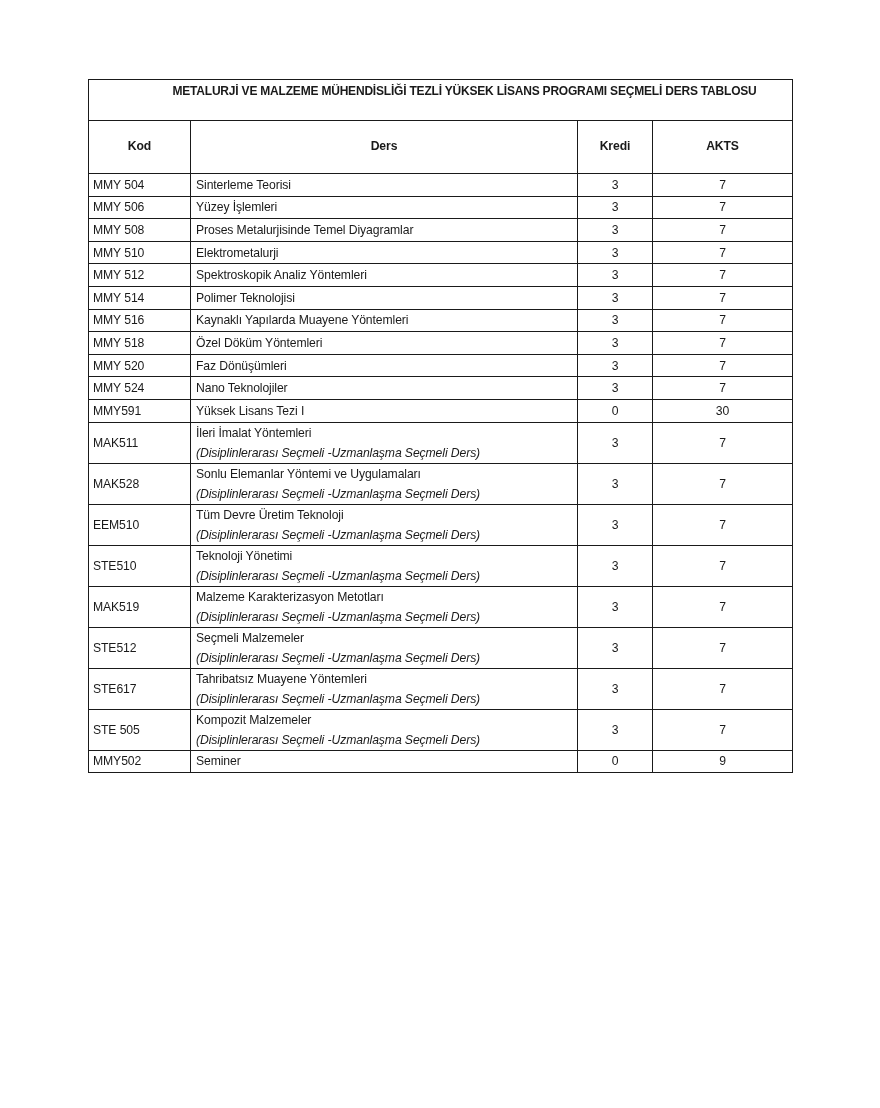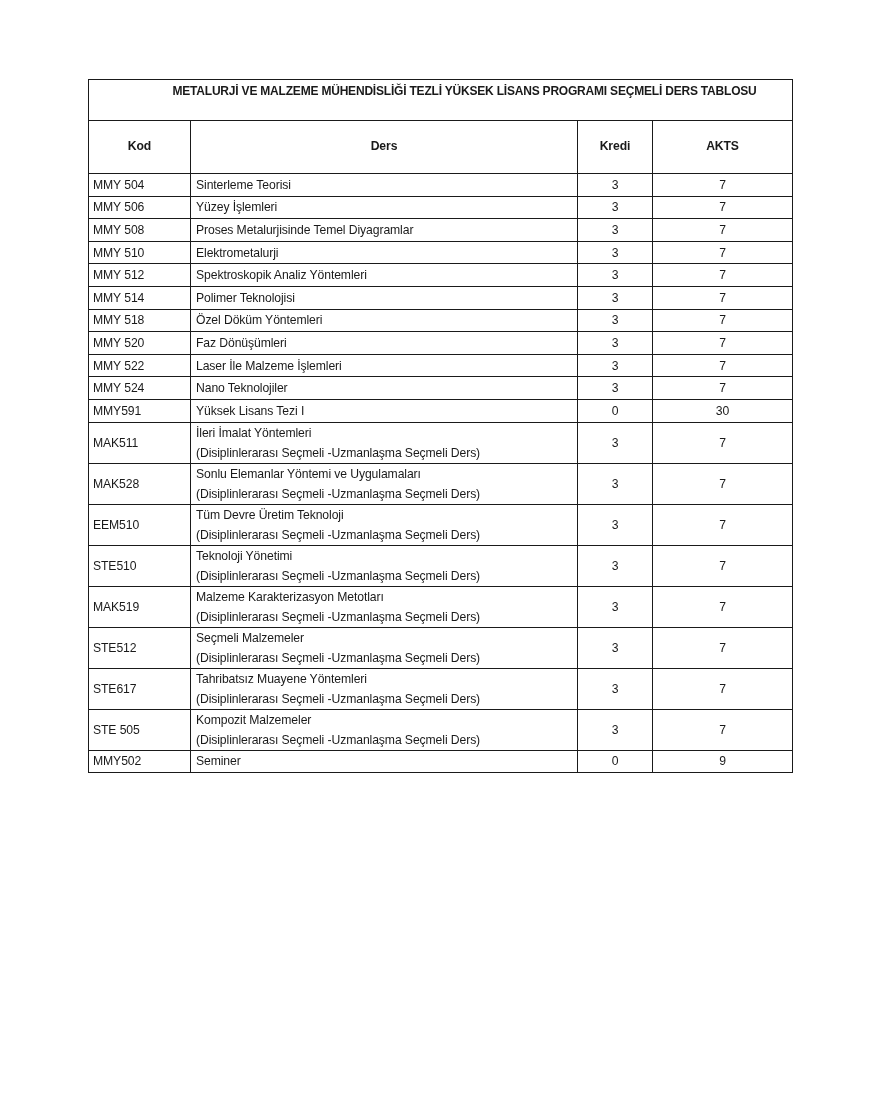--- a/index.html
+++ b/index.html
@@ -10,21 +10,21 @@
   td, th { border: 1.4px solid #1a1a1a; padding: 0; font-size: 12.2px; letter-spacing: -0.1px; }
   col.c1 { width: 102px; } col.c2 { width: 387px; } col.c3 { width: 75px; } col.c4 { width: 140px; }
   .title-cell { height: 36px; text-align: center; vertical-align: top; font-weight: bold;
                 font-size: 12px; padding-top: 4px; letter-spacing: -0.2px; padding-left: 48px; }
   .hdr th { height: 34px; vertical-align: top; font-weight: bold; text-align: center; padding-top: 18px; }
   tr.single td { height: 21.6px; }
   tr.double td { height: 39.4px; }
   td.code { padding-left: 4px; text-align: left; }
   td.course { padding-left: 5px; text-align: left; line-height: 20px; }
   td.num { text-align: center; }
-  .note { display: block; }
+  .note { font-style: italic; display: block; }
   .name { display: block; }
   tr.single td.course { line-height: 18px; }
 </style>
 </head>
 <body>
 
 <div class="sheet">
   <table>
     <colgroup>
         <col class="c1">
@@ -86,39 +86,39 @@
         </tr>
         <tr class="single">
           <td class="code">MMY 514</td>
           <td class="course">
             <span class="name">Polimer Teknolojisi</span>
           </td>
           <td class="num">3</td>
           <td class="num">7</td>
         </tr>
         <tr class="single">
+          <td class="code">MMY 516</td>
+          <td class="course">
+            <span class="name">Kaynaklı Yapılarda Muayene Yöntemleri</span>
+          </td>
+          <td class="num">3</td>
+          <td class="num">7</td>
+        </tr>
+        <tr class="single">
           <td class="code">MMY 518</td>
           <td class="course">
             <span class="name">Özel Döküm Yöntemleri</span>
           </td>
           <td class="num">3</td>
           <td class="num">7</td>
         </tr>
         <tr class="single">
           <td class="code">MMY 520</td>
           <td class="course">
             <span class="name">Faz Dönüşümleri</span>
-          </td>
-          <td class="num">3</td>
-          <td class="num">7</td>
-        </tr>
-        <tr class="single">
-          <td class="code">MMY 522</td>
-          <td class="course">
-            <span class="name">Laser İle Malzeme İşlemleri</span>
           </td>
           <td class="num">3</td>
           <td class="num">7</td>
         </tr>
         <tr class="single">
           <td class="code">MMY 524</td>
           <td class="course">
             <span class="name">Nano Teknolojiler</span>
           </td>
           <td class="num">3</td>

